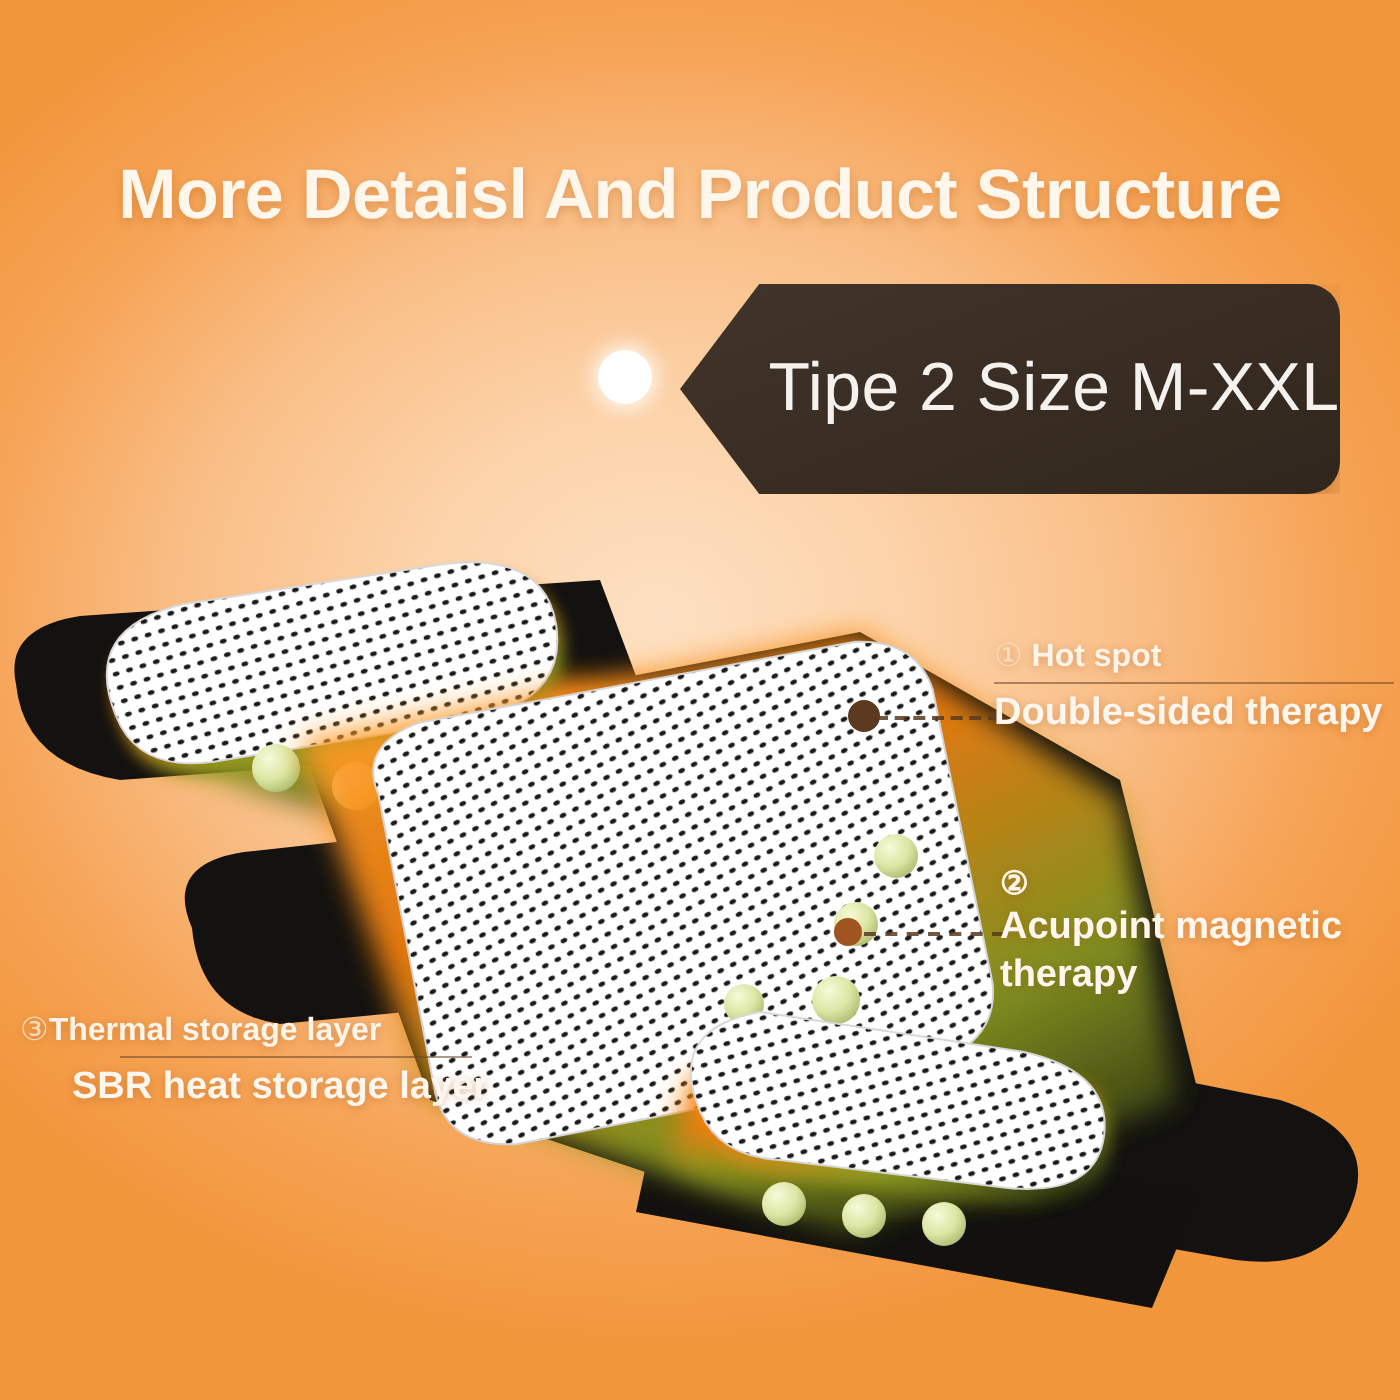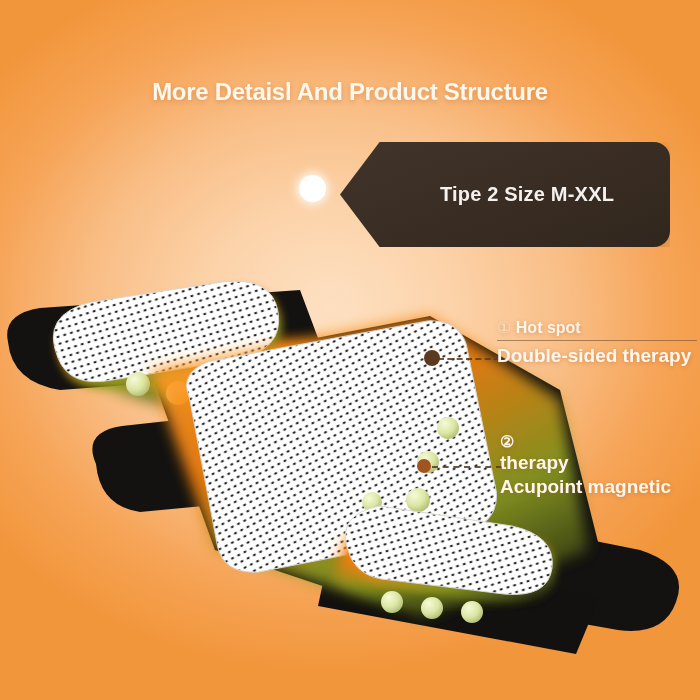--- a/index.html
+++ b/index.html
@@ -9,41 +9,41 @@
   }
   #poster{
     position:relative;width:700px;height:700px;overflow:hidden;
     background:
       radial-gradient(ellipse 62% 52% at 47% 44%,
         #FDE0C2 0%, #FCD3AA 28%, #F9BE86 55%, #F6A457 78%, #F2963C 100%);
   }
   
   #title{
     position:absolute;left:0;right:0;top:78px;text-align:center;
-    font-size:24px;font-weight:bold;letter-spacing:-0.3px;
+    font-size:35px;font-weight:bold;letter-spacing:-0.3px;
     color:#FFF6EC;
     text-shadow:0 2px 5px rgba(170,85,20,.30);
     white-space:nowrap;
   }
   
   #tag-dot{
     position:absolute;left:299px;top:175px;width:27px;height:27px;
     border-radius:50%;background:#FFFFFF;
     box-shadow:0 0 9px 3px rgba(255,255,255,.75);
   }
   #tag-banner{
     position:absolute;left:340px;top:142px;width:330px;height:105px;
     background:linear-gradient(160deg,#41342A 0%,#392D23 55%,#31261D 100%);
     border-radius:12px 16px 16px 12px;
     clip-path:polygon(0% 50%, 12% 0%, 100% 0%, 100% 100%, 12% 100%);
     box-shadow:0 5px 14px rgba(120,60,15,.30);
     display:flex;align-items:center;justify-content:center;
   }
   #tag-label{
-    color:#F4F1EE;font-size:20px;font-weight:bold;letter-spacing:.2px;
+    color:#F4F1EE;font-size:34px;font-weight:normal;letter-spacing:.2px;
     padding-left:44px;white-space:nowrap;
   }
   
   #product{position:absolute;left:0;top:250px;width:700px;height:420px;}
   
   .callout{position:absolute;}
   .co-head{
     font-size:16px;font-weight:bold;color:#FFF4E8;white-space:nowrap;
     text-shadow:0 1px 4px rgba(160,80,20,.35);
   }
@@ -166,18 +166,23 @@
     <div class="co-head">
       <span class="co-num">①</span>
       <span>Hot spot</span>
     </div>
     <div class="co-rule"></div>
     <div class="co-sub">Double-sided therapy</div>
   </div>
 
   <div class="callout" id="callout-2">
     <div class="co-head">②</div>
+    <div class="co-sub">Acupoint magnetic</div>
     <div class="co-sub">therapy</div>
-    <div class="co-sub">Acupoint magnetic</div>
   </div>
 
+  <div class="callout" id="callout-3">
+    <div class="co-head"><span class="co-num">③</span><span>Thermal storage layer</span></div>
+    <div class="co-rule"></div>
+    <div class="co-sub">SBR heat storage layer</div>
+  </div>
 
 </div>
 
 </body></html>

